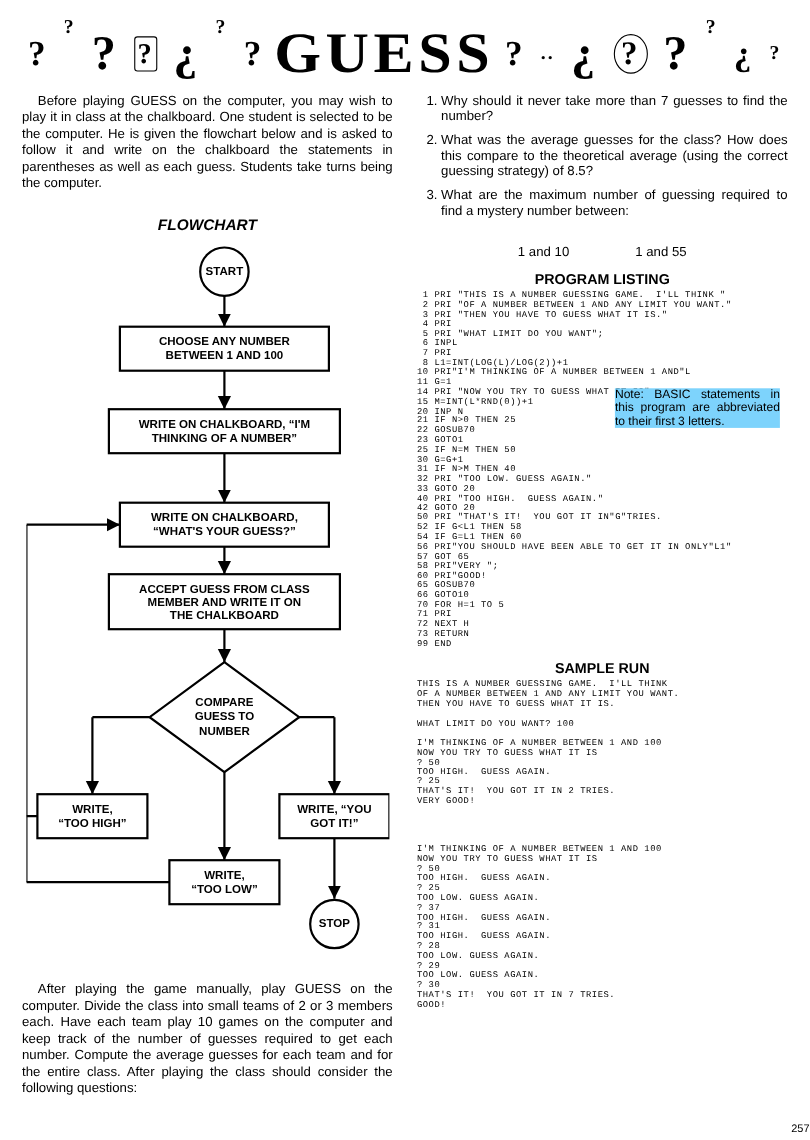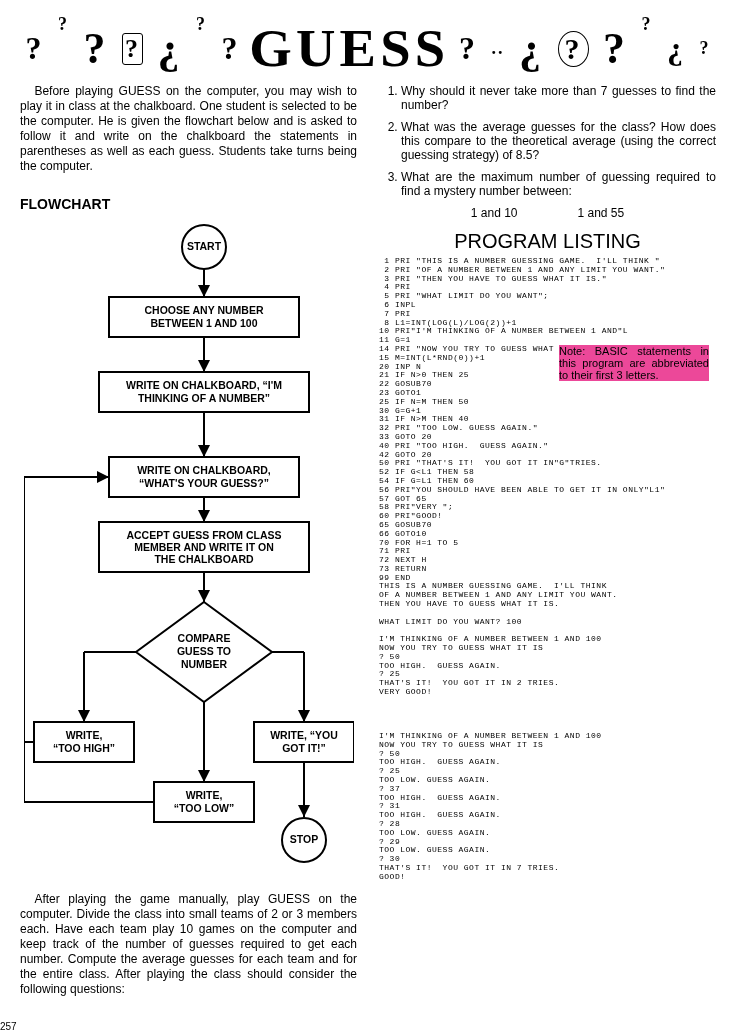--- a/index.html
+++ b/index.html
@@ -50,75 +50,77 @@
     column-fill: auto;
     height: 920px;
   }
   p {
     margin: 0 0 8px 0;
     text-align: justify;
     line-height: 1.25;
     text-indent: 1.2em;
   }
   .flow-h {
+    text-align: center;
     font-weight: bold;
     font-size: 14px;
     margin: 22px 0 10px 0;
+    font-style: italic;
   }
   ol.qs {
-    margin: 4px 0 8px 0;
+    margin: 4px 0 24px 0;
     padding-left: 22px;
   }
   ol.qs li { margin-bottom: 8px; text-align: justify; }
   table.ranges {
     margin: 4px auto 8px auto;
     border-collapse: collapse;
     font-size: 12px;
   }
   table.ranges td { padding: 0 30px; margin-top: 20px; }
   .section-h {
     text-align: center;
-    font-weight: normal;
-    font-size: 20px;
+    font-weight: bold;
+    font-size: 13px;
     margin: 10px 0 4px 0;
   }
   pre.listing, pre.run {
     font-family: "Courier New", monospace;
     font-size: 8px;
     line-height: 1.1;
     white-space: pre;
     margin: 0;
     letter-spacing: 0.5px;
   }
   .listing-wrap { position: relative; }
   .listing-note {
     position: absolute;
     top: 88px;
     left: 180px;
     width: 150px;
     font-size: 11px;
     text-align: justify;
-    background: #ec4899;
+    background: #7dd3fc;
   }
 
   
   svg.flow { display: block; margin: 0 auto; }
   svg.flow text {
     font-family: Helvetica, Arial, sans-serif;
     font-size: 10.5px;
     font-weight: bold;
     text-anchor: middle;
     dominant-baseline: middle;
   }
   .page-num {
     position: absolute;
     bottom: 4px;
     left: 0;
     width: 100%;
-    text-align: left;
+    text-align: right;
     font-size: 10px;
   }
   .nowrap { white-space: nowrap; }
   .nobreak { break-inside: avoid; }
 </style>
 </head>
 <body>
 
 <div class="page">
 
@@ -271,20 +273,21 @@
 65 GOSUB70
 66 GOTO10
 70 FOR H=1 TO 5
 71 PRI
 72 NEXT H
 73 RETURN
 99 END</pre>
       <div class="listing-note">Note: BASIC statements in this program are abbreviated to their first 3 letters.</div>
     </div>
 
+    <div class="section-h">SAMPLE RUN</div>
     <pre class="run nobreak">THIS IS A NUMBER GUESSING GAME.  I'LL THINK
 OF A NUMBER BETWEEN 1 AND ANY LIMIT YOU WANT.
 THEN YOU HAVE TO GUESS WHAT IT IS.
 
 WHAT LIMIT DO YOU WANT? 100
 
 I'M THINKING OF A NUMBER BETWEEN 1 AND 100
 NOW YOU TRY TO GUESS WHAT IT IS
 ? 50
 TOO HIGH.  GUESS AGAIN.

